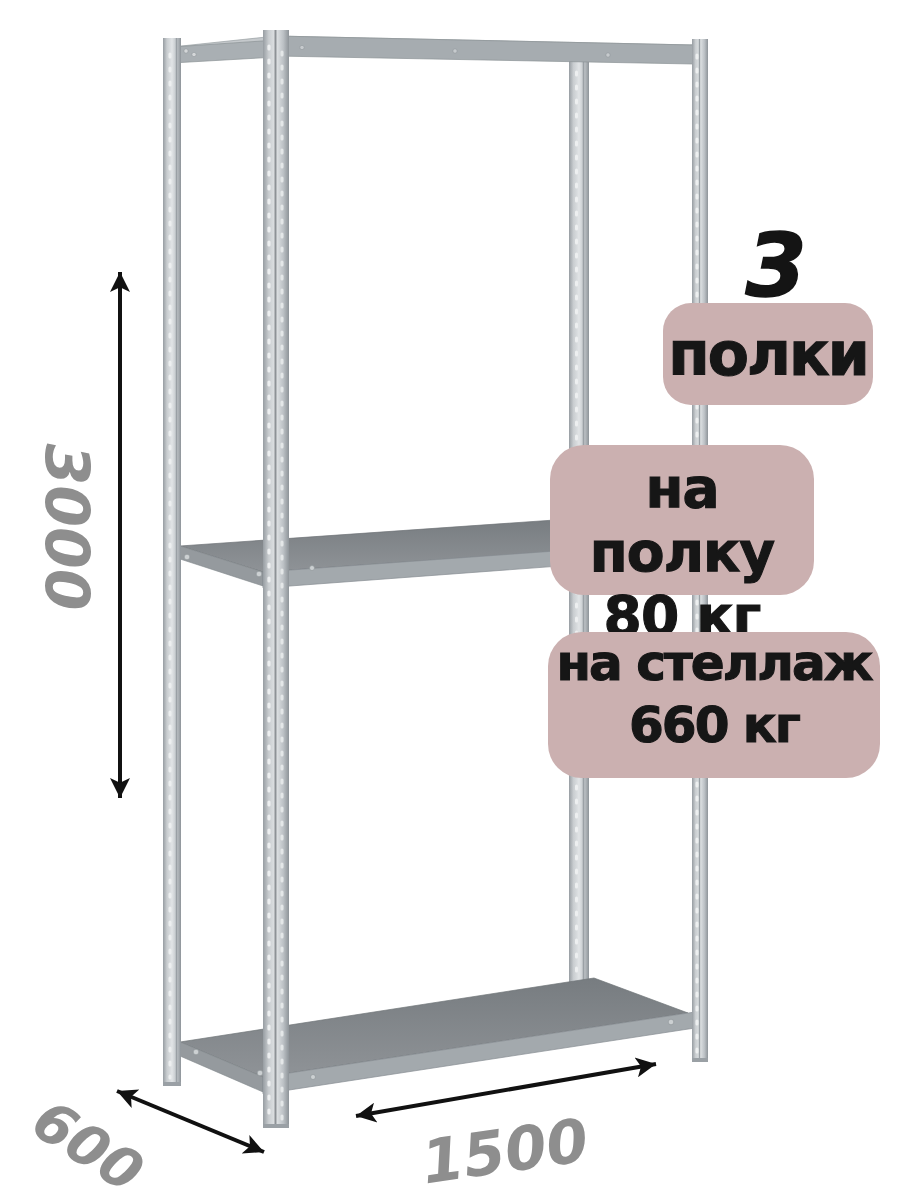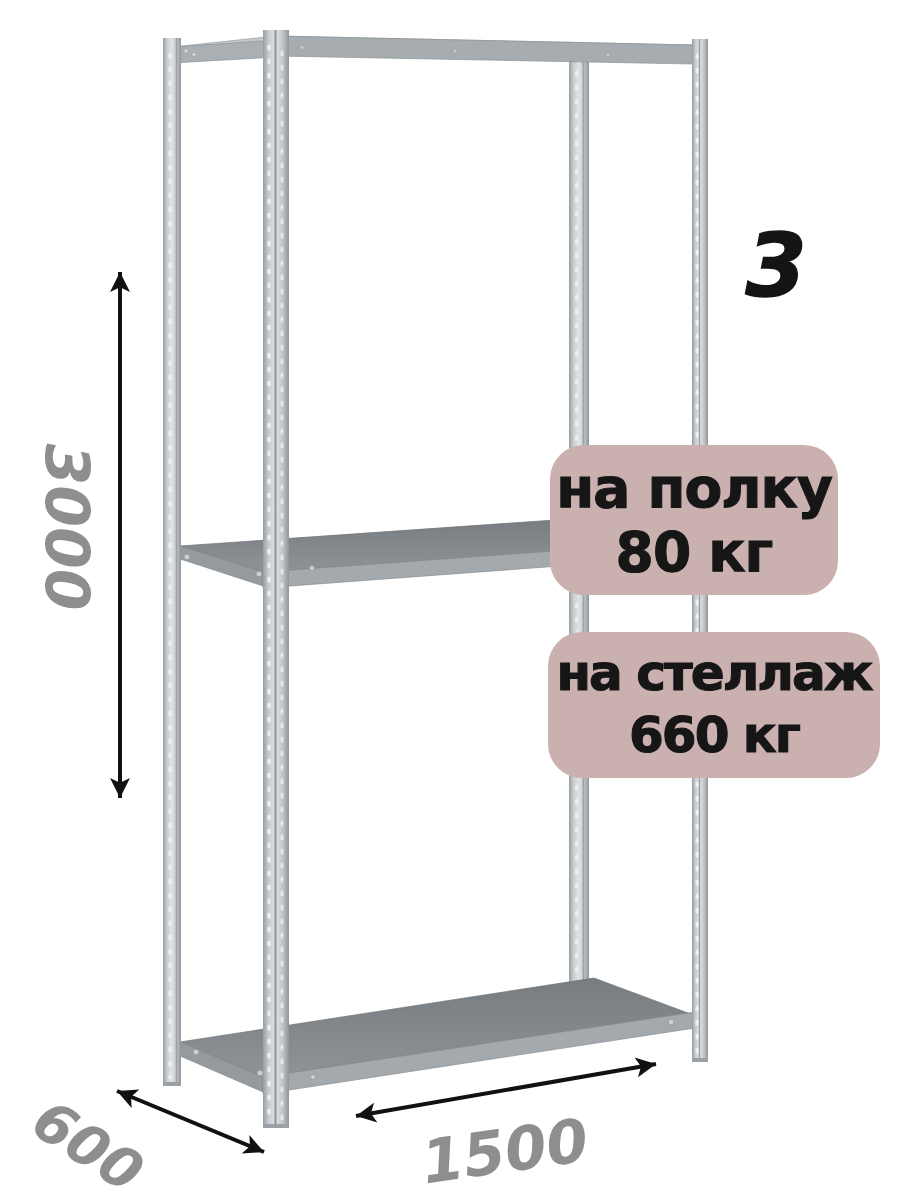--- a/index.html
+++ b/index.html
@@ -10,24 +10,24 @@
   
   .num3{position:absolute;left:776px;top:266px;transform:translate(-50%,-50%);
         font-style:italic;font-weight:bold;font-size:88px;line-height:1;color:#141414;
         -webkit-text-stroke:1.5px #141414;}
 
   
   .badge{position:absolute;background:#cbb0b0;color:#161616;font-weight:bold;text-align:center;
          -webkit-text-stroke:1.1px #161616;box-sizing:border-box;}
   .b-count{left:663px;top:303px;width:210px;height:102px;border-radius:28px;
            font-size:60px;line-height:102px;letter-spacing:-2px;}
-  .b-shelf{left:550px;top:445px;width:288px;height:150px;border-radius:34px;
+  .b-shelf{left:550px;top:445px;width:264px;height:150px;border-radius:34px;
            padding-top:11px;font-size:55px;line-height:64px;letter-spacing:-1px;}
   .b-rack{left:548px;top:632px;width:332px;height:146px;border-radius:34px;
-          padding-top:10px;font-size:50px;line-height:62px;letter-spacing:-2px;}
+          font-size:50px;line-height:62px;letter-spacing:-2px;}
 
   
   .dim{position:absolute;color:#8e8e8e;font-style:italic;font-weight:bold;white-space:nowrap;}
   .d-height{left:67px;top:527px;transform:translate(-50%,-50%) rotate(90deg);font-size:60px;}
   .d-depth{left:88px;top:1146px;transform:translate(-50%,-50%) rotate(33deg);font-size:56px;}
   .d-width{left:505px;top:1151px;transform:translate(-50%,-50%) rotate(-8deg);font-size:60px;}
 </style>
 </head>
 <body>
 
@@ -118,20 +118,23 @@
     <g>
       <line x1="117" y1="1091" x2="264" y2="1152" stroke="#111111" stroke-width="4" marker-start="url(#ah-s)" marker-end="url(#ah-e)"></line>
     </g>
     <g>
       <line x1="356" y1="1116" x2="656" y2="1064" stroke="#111111" stroke-width="4" marker-start="url(#ah-s)" marker-end="url(#ah-e)"></line>
     </g>
   </svg>
 
   <div class="num3">3</div>
 
+  <div class="badge b-count">
+    <span>полки</span>
+  </div>
 
   <div class="badge b-shelf">
     <div>на полку</div>
     <div>80 кг</div>
   </div>
 
   <div class="badge b-rack">
     <div>на стеллаж</div>
     <div>660 кг</div>
   </div>

